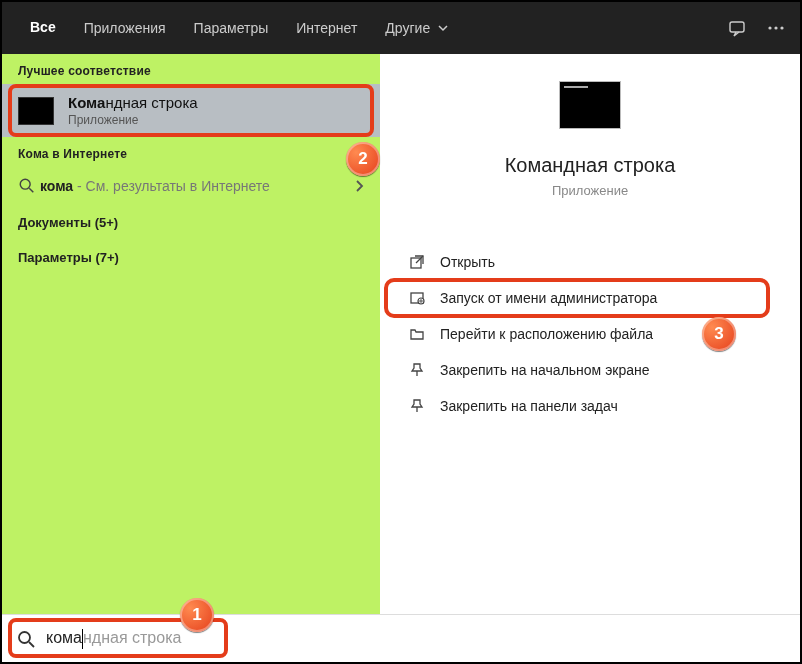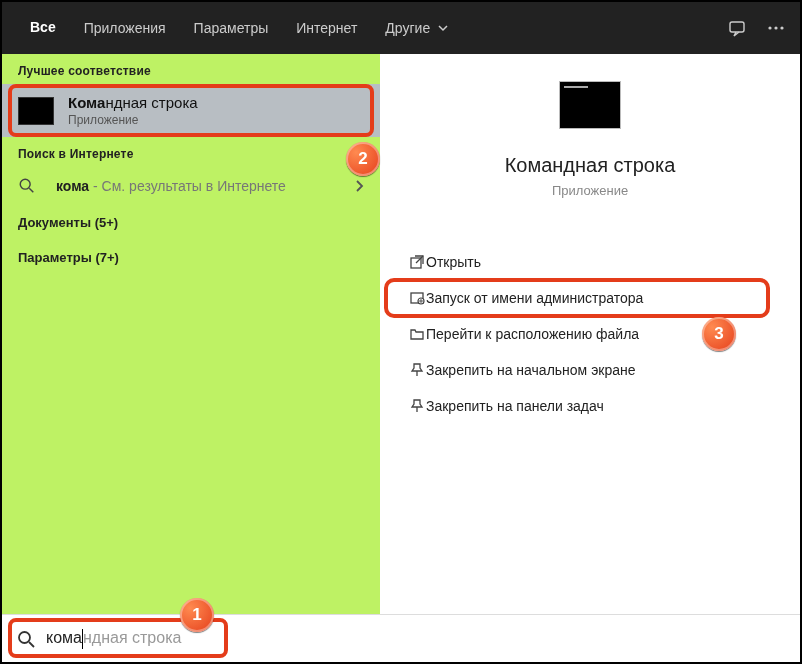--- a/index.html
+++ b/index.html
@@ -21,34 +21,34 @@
   .result-item { display: flex; align-items: center; padding: 10px 16px; gap: 14px; cursor: pointer; position: relative; }
   .result-item.selected { background: #b8bec3; }
   .result-hl { position: absolute; left: 6px; right: 6px; top: 0; bottom: 0; border: 4px solid #e43c1a; border-radius: 8px; pointer-events: none; }
 
   .cmd-icon { width: 36px; height: 28px; background: #000; box-shadow: inset 0 0 0 1px #333; }
   .result-texts { display: flex; flex-direction: column; gap: 2px; }
   .result-title { font-size: 15px; color: #111; }
   .result-title b { font-weight: 700; }
   .result-sub { font-size: 12px; color: #555; }
 
-  .web-row { display: flex; align-items: center; padding: 10px 16px; gap: 20px; cursor: pointer; font-size: 14px; color: #222; }
+  .web-row { display: flex; align-items: center; padding: 10px 16px; gap: 4px; cursor: pointer; font-size: 14px; color: #222; }
   .web-row .hint { color: #777; }
   .chev { margin-left: auto; color: #555; font-size: 14px; }
 
   .count-row { padding: 10px 16px; font-size: 13px; font-weight: 600; color: #222; cursor: pointer; }
 
   .detail { display: flex; flex-direction: column; align-items: center; padding-top: 28px; }
   .detail-icon { width: 60px; height: 46px; background: #000; box-shadow: 0 0 0 1px #bbb; position: relative; }
   .detail-icon::before { content:""; position:absolute; left:4px; top:4px; width:24px; height:2px; background:#aaa; }
   .detail-title { margin-top: 26px; font-size: 20px; color: #222; font-weight: 400; }
   .detail-sub { font-size: 13px; color: #888; margin-top: 6px; }
 
   .actions { width: 100%; margin-top: 46px; padding: 0 6px; }
-  .action-row { display: flex; align-items: center; gap: 0; padding: 9px 22px; font-size: 14px; color: #222; cursor: pointer; position: relative; }
+  .action-row { display: flex; align-items: center; gap: 14px; padding: 9px 22px; font-size: 14px; color: #222; cursor: pointer; position: relative; }
   .action-icon { width: 18px; height: 18px; display:flex; align-items:center; justify-content:center; color:#444; }
   .action-row.hl { }
   .action-hl-box { position:absolute; left:-2px; right:24px; top:-2px; bottom:-2px; border:4px solid #e43c1a; border-radius:10px; pointer-events:none; }
 
   .searchbar { position:absolute; bottom:0; left:0; right:0; height:48px; background:#fff; border-top:1px solid #ddd; display:flex; align-items:center; padding:0 14px; gap:10px; }
   .searchbar .glass { width:20px; height:20px; }
   .search-placeholder { color:#999; font-size:16px; }
   .caret { display:inline-block; width:1px; height:20px; background:#000; vertical-align:middle; animation: blink 1s step-end infinite; }
   @keyframes blink { 50% { opacity:0; } }
   .search-hl { position:absolute; left:6px; top:3px; width:220px; height:40px; border:4px solid #e43c1a; border-radius:8px; pointer-events:none; }
@@ -105,21 +105,21 @@
 
     <div class="result-item selected">
       <div class="result-hl"></div>
       <div class="cmd-icon"></div>
       <div class="result-texts">
         <div class="result-title"><b>Кома</b><span>ндная строка</span></div>
         <div class="result-sub">Приложение</div>
       </div>
     </div>
 
-    <div class="section-label">Поиск в Интернете</div>
+    <div class="section-label">Кома в Интернете</div>
 
     <div class="web-row">
       <span>
         <svg width="18" height="18" viewBox="0 0 20 20">
             <circle cx="8" cy="8" r="5.5" stroke="#444" stroke-width="1.6" fill="none"></circle>
             <line x1="12.5" y1="12.5" x2="17" y2="17" stroke="#444" stroke-width="1.6"></line>
           </svg>
       </span>
       <span><b>кома</b><span class="hint"> - См. результаты в Интернете</span></span>
       <span class="chev">

